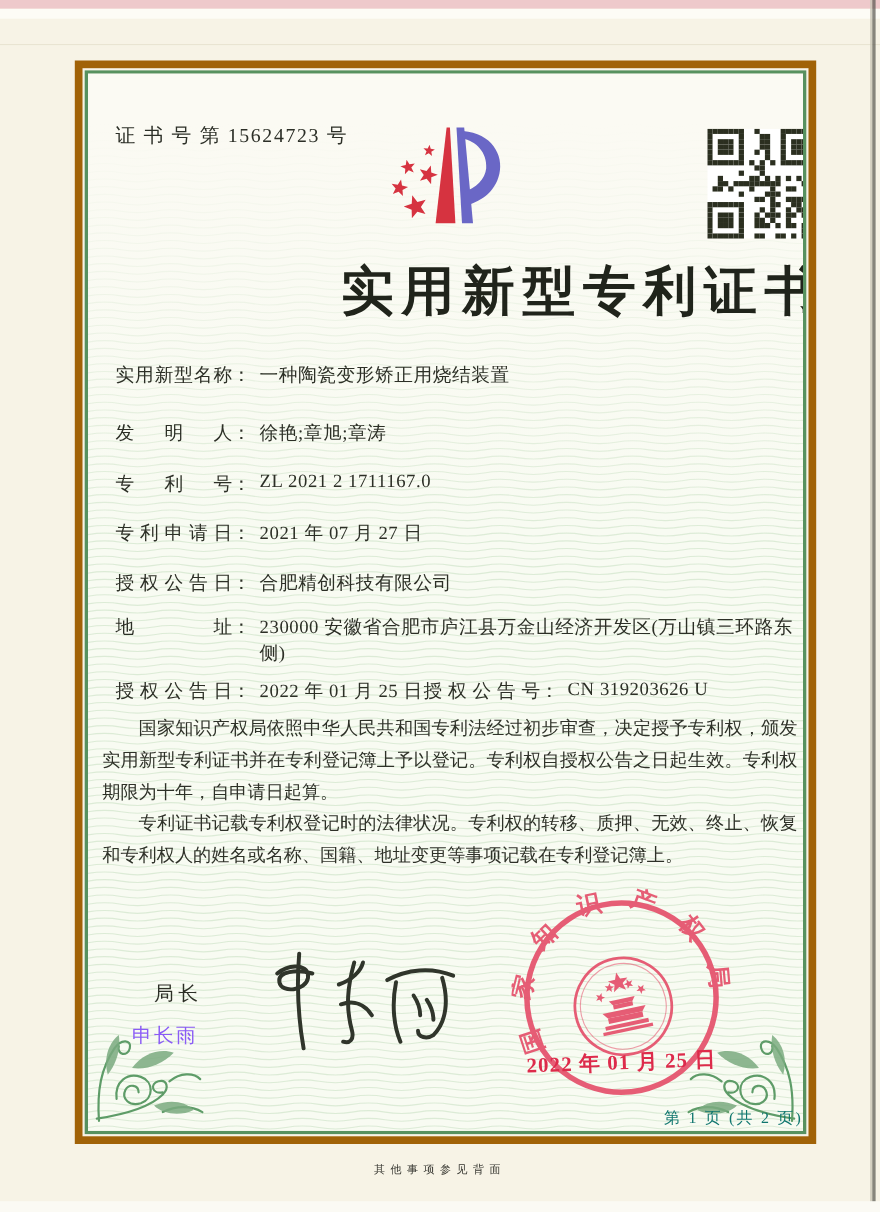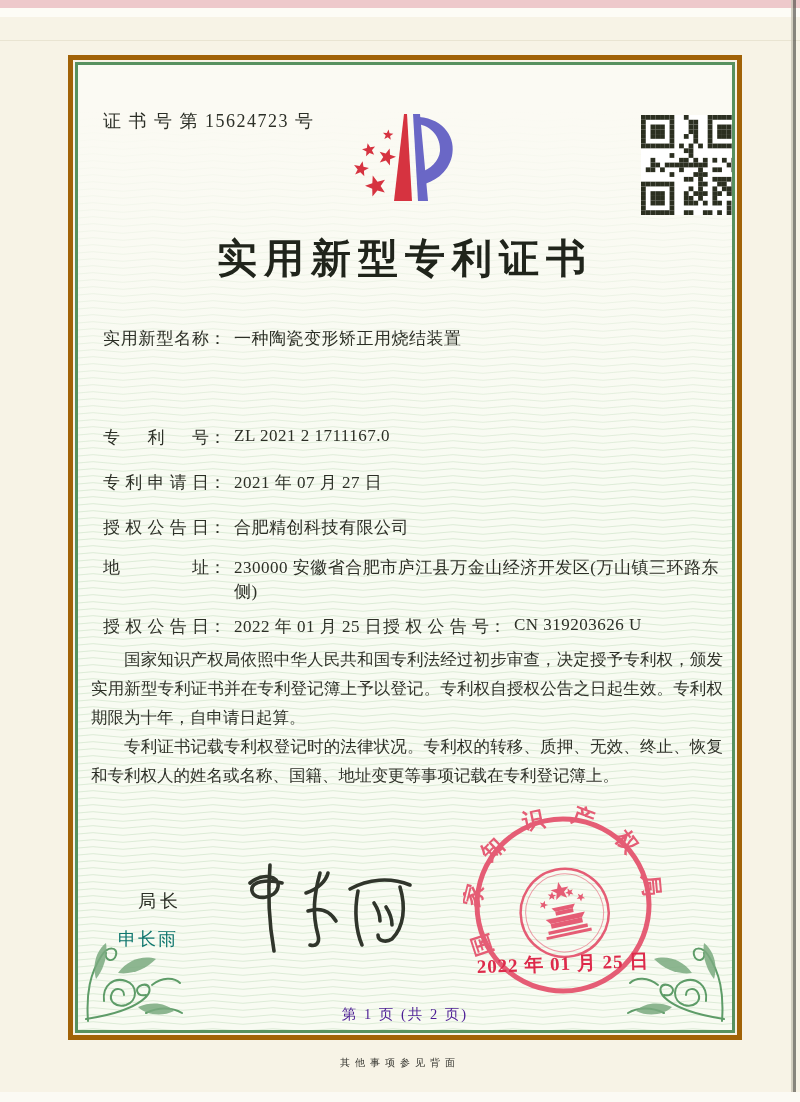--- a/index.html
+++ b/index.html
@@ -10,56 +10,56 @@
     color:#2c2f26;
   }
   .scan-strip-top{position:absolute;left:0;top:0;width:800px;height:8px;background:#eec9cb;}
   .scan-strip-top2{position:absolute;left:0;top:8px;width:800px;height:9px;background:#fdfcf6;}
   .scan-line{position:absolute;left:0;top:40px;width:800px;height:1px;background:#e9e4d2;}
   .scan-edge-right{position:absolute;top:0;right:4px;width:3px;height:1102px;background:#57554e;opacity:.7;}
   .scan-edge-right2{position:absolute;top:0;right:7px;width:2px;height:1102px;background:#c9c5b6;opacity:.8;}
   .scan-strip-bottom{position:absolute;left:0;bottom:0;width:800px;height:10px;background:#fbfaf4;}
 
   .frame{position:absolute;left:68px;top:55px;width:674px;height:985px;
-    border:5px solid #a16207;box-sizing:border-box;}
+    border:7px solid #a16207;box-sizing:border-box;}
   .frame-inner{position:absolute;inset:2px;border:3px solid #57915f;}
   .panel{position:absolute;inset:0;background:#f8fbf2;overflow:hidden;}
   .guilloche{position:absolute;left:0;top:0;}
   .fade-top{position:absolute;left:0;top:0;right:0;height:430px;
     background:linear-gradient(#fbfaf3 10%,rgba(251,250,243,0));pointer-events:none;}
 
   .cert-no{position:absolute;left:25px;top:44px;font-size:18px;letter-spacing:1.5px;color:#2c2f27;}
   .logo{position:absolute;left:255px;top:46px;}
   .qr{position:absolute;left:563px;top:50px;}
-  .doc-title{position:absolute;left:0;top:166px;width:100%;text-align:center;
-    font-size:40px;font-weight:bold;letter-spacing:7px;color:#20241b;}
+  .doc-title{position:absolute;left:0;top:166px;width:100%;text-align:right;
+    font-size:48px;font-weight:bold;letter-spacing:7px;color:#20241b;padding-left:20px;}
 
   .row{position:absolute;left:25px;font-size:17px;white-space:nowrap;color:#2c2f26;}
   .row .lbl{display:inline-block;width:106px;text-align:justify;text-align-last:justify;vertical-align:top;}
   .row .colon{display:inline-block;margin-right:8px;vertical-align:top;}
   .row .val{display:inline-block;vertical-align:top;letter-spacing:.5px;}
   .row-0{top:262px}.row-1{top:315px}.row-2{top:361px}.row-3{top:406px}.row-4{top:451px}
   .row-5{top:491px}.row-5 .val{white-space:normal;width:492px;line-height:24px;}
   .row-grant{top:550px;width:610px;}
   .grant-pair2{position:absolute;left:280px;top:0;}
 
   .paras{position:absolute;left:13px;top:580px;width:632px;font-size:16.5px;line-height:29px;
     color:#2e3128;text-align:justify;}
   .paras p{margin:0;text-indent:2em;}
 
   .signer-title{position:absolute;left:40px;top:824px;font-size:18px;letter-spacing:4px;color:#2c2f26;margin-left:20px;}
-  .signer-name{position:absolute;left:40px;top:862px;font-size:18px;letter-spacing:2px;color:#0f766e;}
+  .signer-name{position:absolute;left:40px;top:862px;font-size:18px;letter-spacing:2px;color:#8b5cf6;}
   .signature{position:absolute;left:150px;top:790px;}
 
   .seal{position:absolute;left:385px;top:740px;}
   .seal-date{position:absolute;left:385px;top:886px;width:200px;text-align:center;
     font-size:19px;letter-spacing:1px;color:#dd2b4b;transform:rotate(-2deg);font-weight:bold;}
 
-  .page-info{position:absolute;left:0;top:940px;width:100%;text-align:center;
-    font-size:14.5px;letter-spacing:2px;color:#4c1d95;}
+  .page-info{position:absolute;left:0;top:940px;width:100%;text-align:right;
+    font-size:14.5px;letter-spacing:2px;color:#0f766e;}
 
   .corner{position:absolute;bottom:6px;width:135px;height:135px;}
   .corner-left{left:4px;}
   .corner-right{right:4px;transform:scaleX(-1);}
 
   .back-note{position:absolute;left:0;top:1056px;width:800px;text-align:center;
     font-size:10px;letter-spacing:5px;color:#35352f;}
 </style>
 </head>
 <body>
@@ -323,20 +323,23 @@
             <rect x="76.19" y="95.24" width="4.76" height="4.76"></rect>
             <rect x="85.71" y="95.24" width="4.76" height="4.76"></rect>
           </g>
     </svg>
 
     <div class="doc-title">实用新型专利证书</div>
 
     <div class="row row-0">
       <span class="lbl">实用新型名称</span><span class="colon">：</span><span class="val">一种陶瓷变形矫正用烧结装置</span>
     </div>
+    <div class="row row-1">
+      <span class="lbl">发明人</span><span class="colon">：</span><span class="val">徐艳;章旭;章涛</span>
+    </div>
     <div class="row row-2">
       <span class="lbl">专利号</span><span class="colon">：</span><span class="val">ZL 2021 2 1711167.0</span>
     </div>
     <div class="row row-3">
       <span class="lbl">专利申请日</span><span class="colon">：</span><span class="val">2021 年 07 月 27 日</span>
     </div>
     <div class="row row-4">
       <span class="lbl">授权公告日</span><span class="colon">：</span><span class="val">合肥精创科技有限公司</span>
     </div>
     <div class="row row-5">

